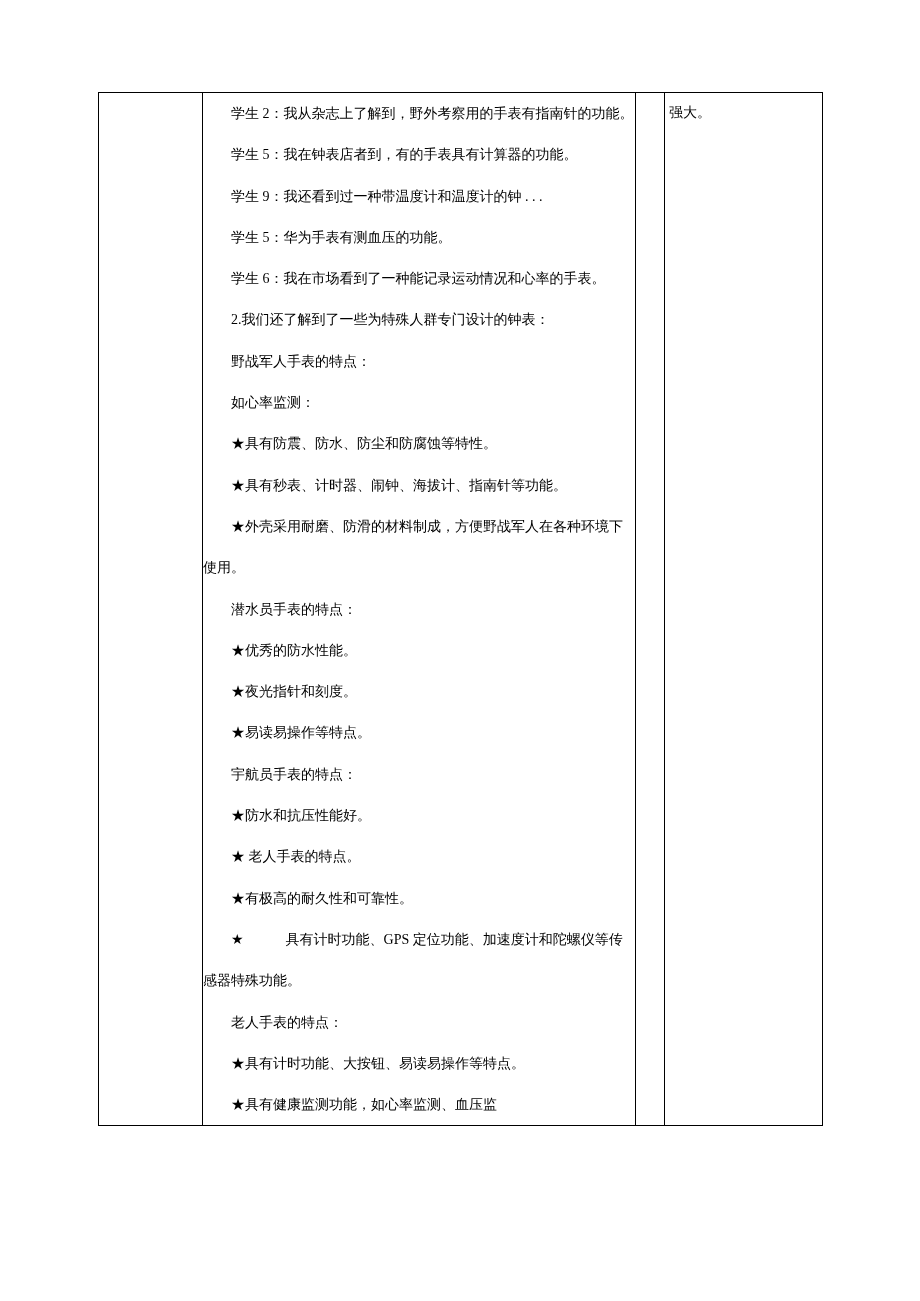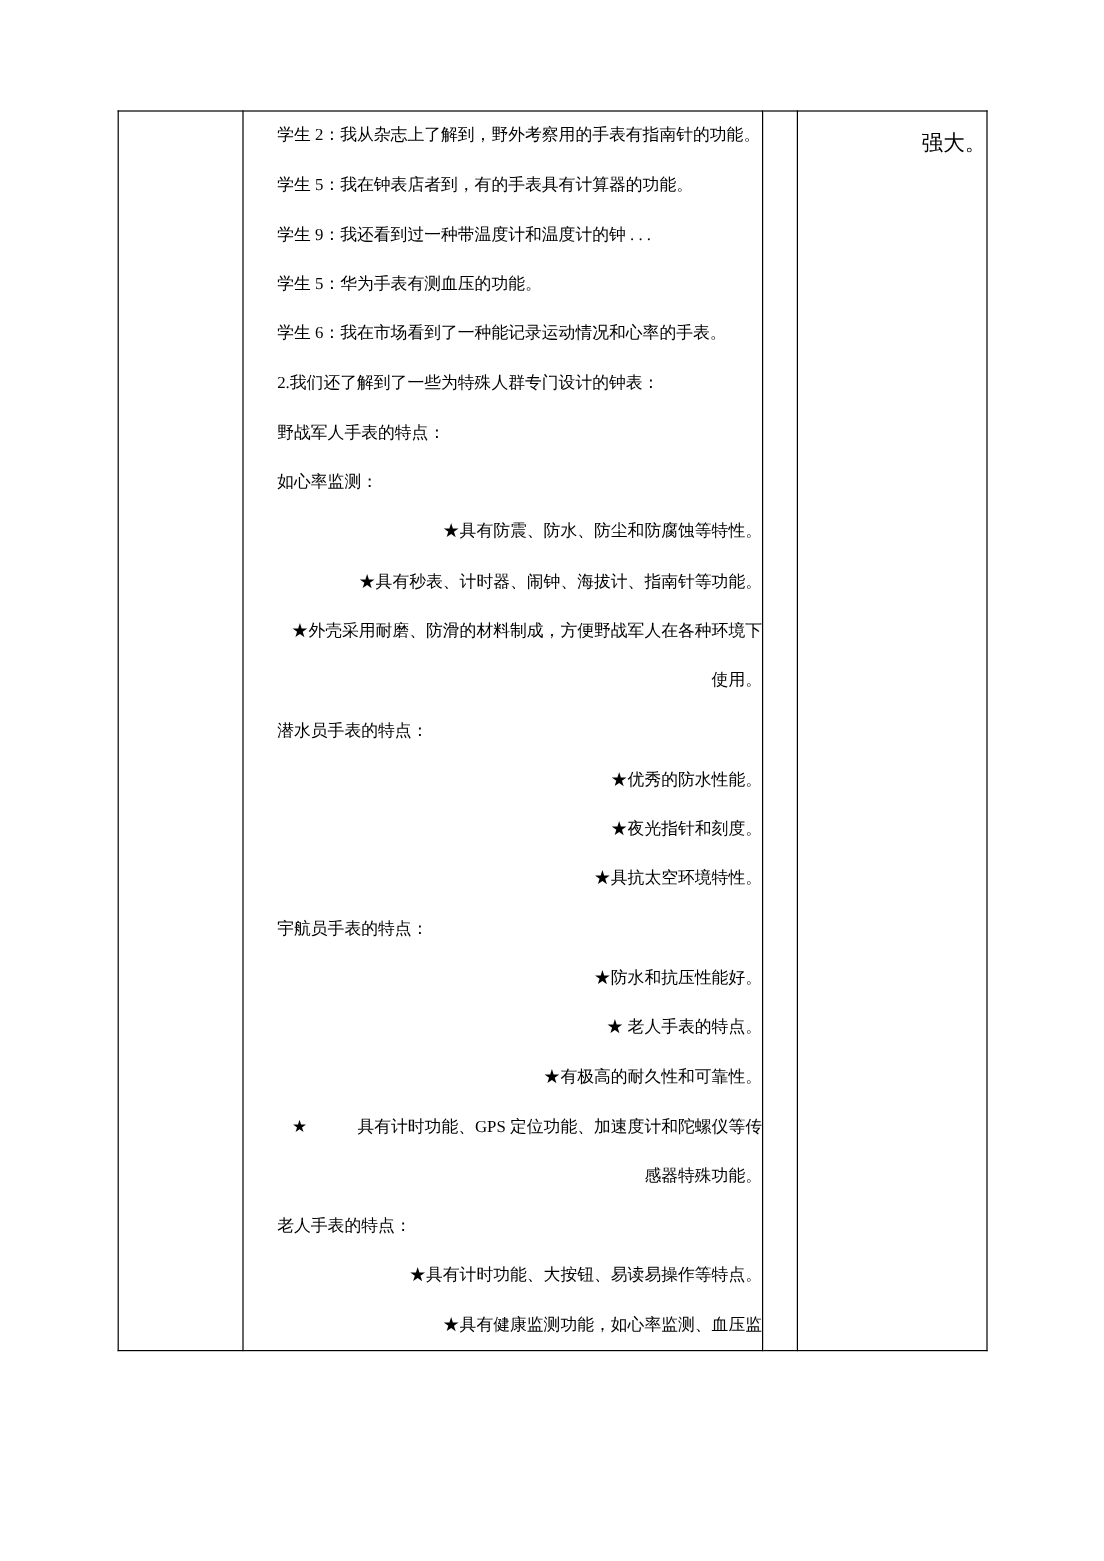--- a/index.html
+++ b/index.html
@@ -37,28 +37,27 @@
   .notes-col {
     padding: 6px 0 6px 0;
   }
 
   .p {
     margin: 0;
     line-height: 2.95;
     font-size: 14px;
   }
   .indent { text-indent: 2em; }
-  .indent-star { text-indent: 2em; text-align: right; }
+  .indent-star { text-indent: 2em; }
   .star-gap .gap { display: inline-block; width: 3em; }
 
   .notes {
     line-height: 2.9;
-    font-size: 18px;
+    font-size: 14px;
     padding-left: 4px;
-    text-align: right;
   }
 </style>
 </head>
 <body>
 
 <table class="layout">
   <colgroup>
     <col class="c1">
     <col class="c2">
     <col class="c3">
@@ -76,21 +75,21 @@
       <p class="p indent">学生 6：我在市场看到了一种能记录运动情况和心率的手表。</p>
       <p class="p indent">2.我们还了解到了一些为特殊人群专门设计的钟表：</p>
       <p class="p indent">野战军人手表的特点：</p>
       <p class="p indent">如心率监测：</p>
       <p class="p indent-star">★具有防震、防水、防尘和防腐蚀等特性。</p>
       <p class="p indent-star">★具有秒表、计时器、闹钟、海拔计、指南针等功能。</p>
       <p class="p indent-star">★外壳采用耐磨、防滑的材料制成，方便野战军人在各种环境下使用。</p>
       <p class="p indent">潜水员手表的特点：</p>
       <p class="p indent-star">★优秀的防水性能。</p>
       <p class="p indent-star">★夜光指针和刻度。</p>
-      <p class="p indent-star">★具抗太空环境特性。</p>
+      <p class="p indent-star">★易读易操作等特点。</p>
       <p class="p indent">宇航员手表的特点：</p>
       <p class="p indent-star">★防水和抗压性能好。</p>
       <p class="p indent-star">★ 老人手表的特点。</p>
       <p class="p indent-star">★有极高的耐久性和可靠性。</p>
       <p class="p indent-star star-gap">
         <span>★</span><span class="gap"></span><span>具有计时功能、GPS 定位功能、加速度计和陀螺仪等传感器特殊功能。</span>
       </p>
       <p class="p indent">老人手表的特点：</p>
       <p class="p indent-star">★具有计时功能、大按钮、易读易操作等特点。</p>
       <p class="p indent-star">★具有健康监测功能，如心率监测、血压监</p>

